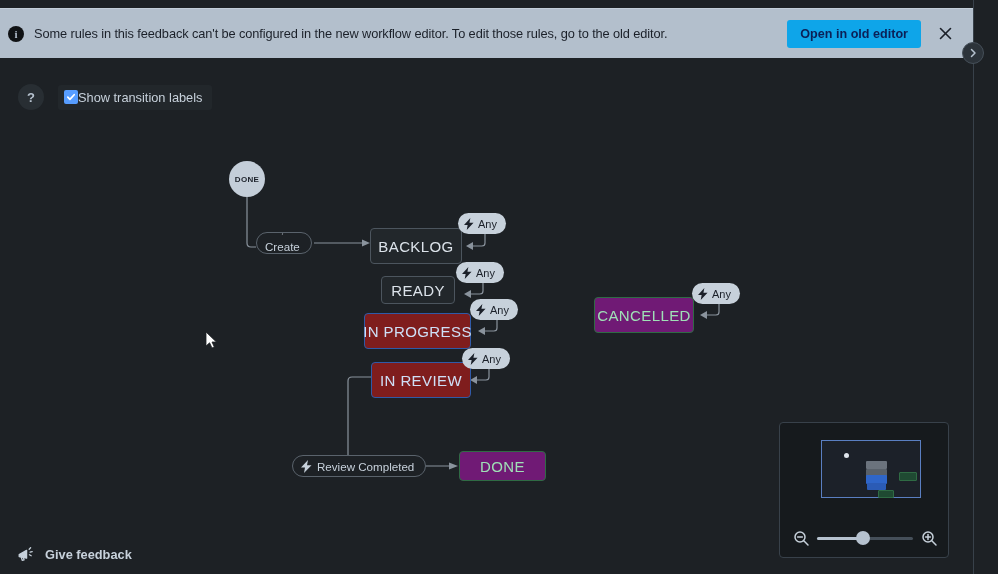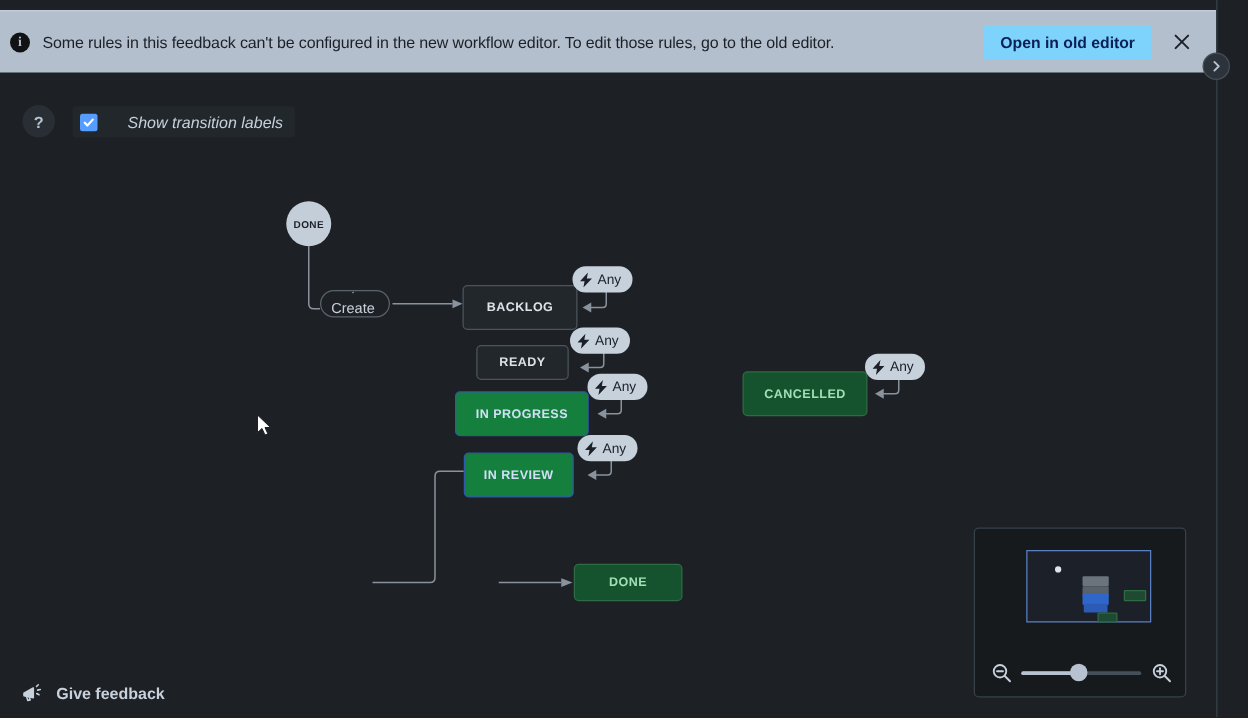--- a/index.html
+++ b/index.html
@@ -40,21 +40,21 @@
     margin-right: 10px;
   }
   .banner-text {
     flex: 1 1 auto;
     color: #1b2029;
     font-size: 12.8px;
     letter-spacing: -0.1px;
     white-space: nowrap;
   }
   .banner-action {
-    background: #7dd3fc;
+    background: #0ea5e9;
     color: #0b2057;
     border: none;
     border-radius: 3px;
     font-family: "Liberation Sans", sans-serif;
     font-size: 12.6px;
     font-weight: 600;
     padding: 7px 13px;
     cursor: pointer;
     margin-right: 10px;
     white-space: nowrap;
@@ -102,27 +102,26 @@
     border-radius: 50%;
     background: #282e33;
     color: #b6c2cf;
     display: flex; align-items: center; justify-content: center;
     font-size: 13px;
     font-weight: bold;
     cursor: pointer;
   }
   .checkbox-field {
     display: flex;
-    align-items: flex-end;
-    gap: 24px;
+    align-items: flex-start;
+    gap: 0;
     background: #22272b;
     border-radius: 3px;
     padding: 5px 10px 5px 6px;
     cursor: pointer;
-    font-style: italic;
   }
   .checkbox-box {
     width: 14px; height: 14px;
     border-radius: 2px;
     background: #579dff;
     display: flex; align-items: center; justify-content: center;
     flex: 0 0 auto;
   }
   .checkbox-box svg { display: block; }
   .checkbox-label {
@@ -145,38 +144,38 @@
     pointer-events: none;
   }
 
   
   .node {
     position: absolute;
     display: flex;
     align-items: center;
     justify-content: center;
     border-radius: 4px;
-    font-size: 10px;
-    font-weight: bold;
+    font-size: 15px;
+    font-weight: normal;
     letter-spacing: 0.4px;
     cursor: pointer;
     white-space: nowrap;
   }
   .node.grey {
     background: #22272b;
     border: 1px solid #4c555e;
     color: #dce3ea;
   }
   .node.blue {
-    background: #15803d;
+    background: #7f1d1d;
     border: 1px solid #2f5aa8;
     color: #cfe0f7;
   }
   .node.green {
-    background: #14532d;
+    background: #701a75;
     border: 1px solid #2f6b44;
     color: #9fe0b6;
   }
   .node-start {
     position: absolute;
     width: 36px; height: 36px;
     border-radius: 50%;
     background: #c4ced9;
     color: #1b2029;
     font-size: 8px;
@@ -387,25 +386,31 @@
     </svg>
 
     <div class="node-start" style="left:229px; top:101px;">DONE</div>
 
     <div class="pill" style="left:256px; top:172px;flex-direction:column;">
       <svg class="bolt" width="11" height="13" viewBox="0 0 11 13" fill="currentColor">
           <polygon points="7,0 0,7.6 4,7.6 3,13 10.5,5.2 6,5.2"></polygon>
         </svg>
       <span>Create</span>
     </div>
+    <div class="pill" style="left:292px; top:395px;">
+      <svg class="bolt" width="11" height="13" viewBox="0 0 11 13" fill="currentColor">
+          <polygon points="7,0 0,7.6 4,7.6 3,13 10.5,5.2 6,5.2"></polygon>
+        </svg>
+      <span>Review Completed</span>
+    </div>
 
     <div class="node grey" style="left:370px; top:168px; width:92px;  height:36px;">BACKLOG</div>
     <div class="node grey" style="left:381px; top:216px; width:74px;  height:28px;">READY</div>
     <div class="node blue" style="left:364px; top:253px; width:107px; height:36px;">IN PROGRESS</div>
-    <div class="node blue" style="left:371px; top:302px; width:88px;  height:36px;">IN REVIEW</div>
+    <div class="node blue" style="left:371px; top:302px; width:100px;  height:36px;">IN REVIEW</div>
     <div class="node green" style="left:594px; top:237px; width:100px; height:36px;">CANCELLED</div>
     <div class="node green" style="left:459px; top:391px; width:87px;  height:30px;">DONE</div>
 
     <div class="any-badge" style="left:458px; top:153px;">
       <svg class="bolt" width="10" height="12" viewBox="0 0 11 13" fill="currentColor">
           <polygon points="7,0 0,7.6 4,7.6 3,13 10.5,5.2 6,5.2"></polygon>
         </svg>
       <span>Any</span>
     </div>
     <div class="any-badge" style="left:456px; top:202px;">

